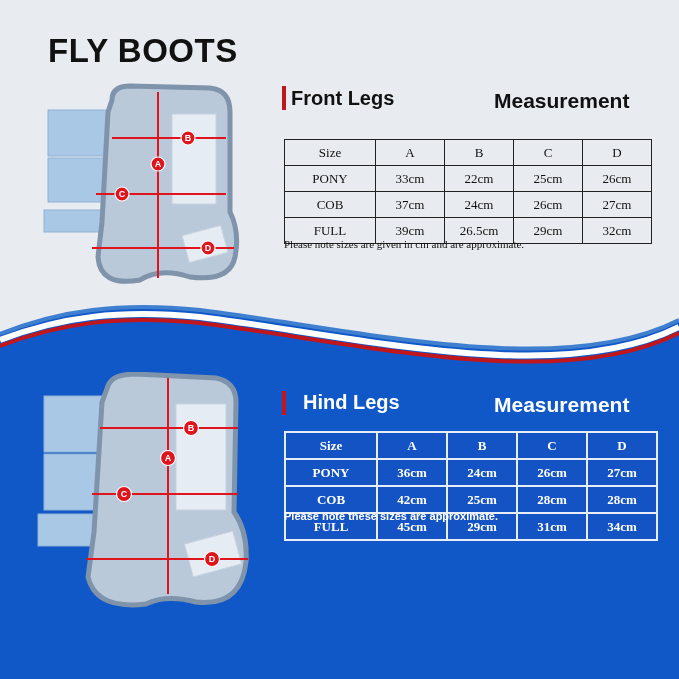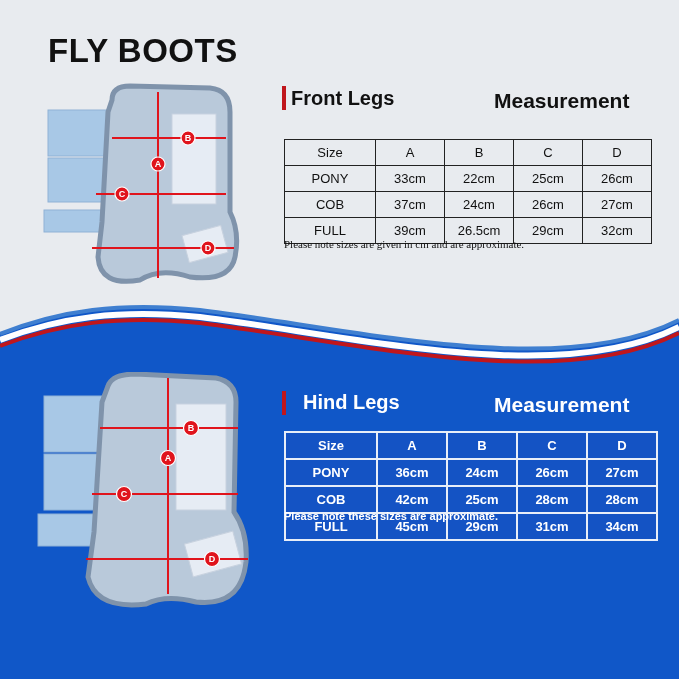--- a/index.html
+++ b/index.html
@@ -4,21 +4,21 @@
 <style>
   html,body{margin:0;padding:0;}
   body{width:679px;height:679px;position:relative;overflow:hidden;font-family:"Liberation Sans",sans-serif;background:#e8ebee;}
   .top{position:absolute;left:0;top:0;width:679px;height:330px;background:#e8ebef;}
   .bottom{position:absolute;left:0;top:300px;width:679px;height:379px;}
   .wave{position:absolute;left:0;top:290px;width:679px;height:80px;}
   .title{position:absolute;left:48px;top:32px;font-size:33px;font-weight:bold;color:#111;letter-spacing:0.5px;}
   .sec-head{position:absolute;font-size:20px;font-weight:bold;}
   .sec-bar{position:absolute;width:4px;height:24px;background:#c0161c;}
   .meas{position:absolute;font-size:21px;font-weight:bold;}
-  table.sz{position:absolute;border-collapse:collapse;font-size:13px;text-align:center;}
+  table.sz{position:absolute;border-collapse:collapse;font-size:13px;text-align:center;font-family:Liberation Serif, serif;}
   table.sz td{height:23px;}
   .front td{border:1.5px solid #222;color:#111;width:66px;}
   .front td:first-child{width:88px;}
   .hind td{border:2px solid #e8eef8;color:#fff;font-weight:bold;width:66px;background:#1453c4;}
   .hind td:first-child{width:88px;}
   .note{position:absolute;font-size:11px;}
   .boot{position:absolute;}
 </style>
 </head>
 <body>

